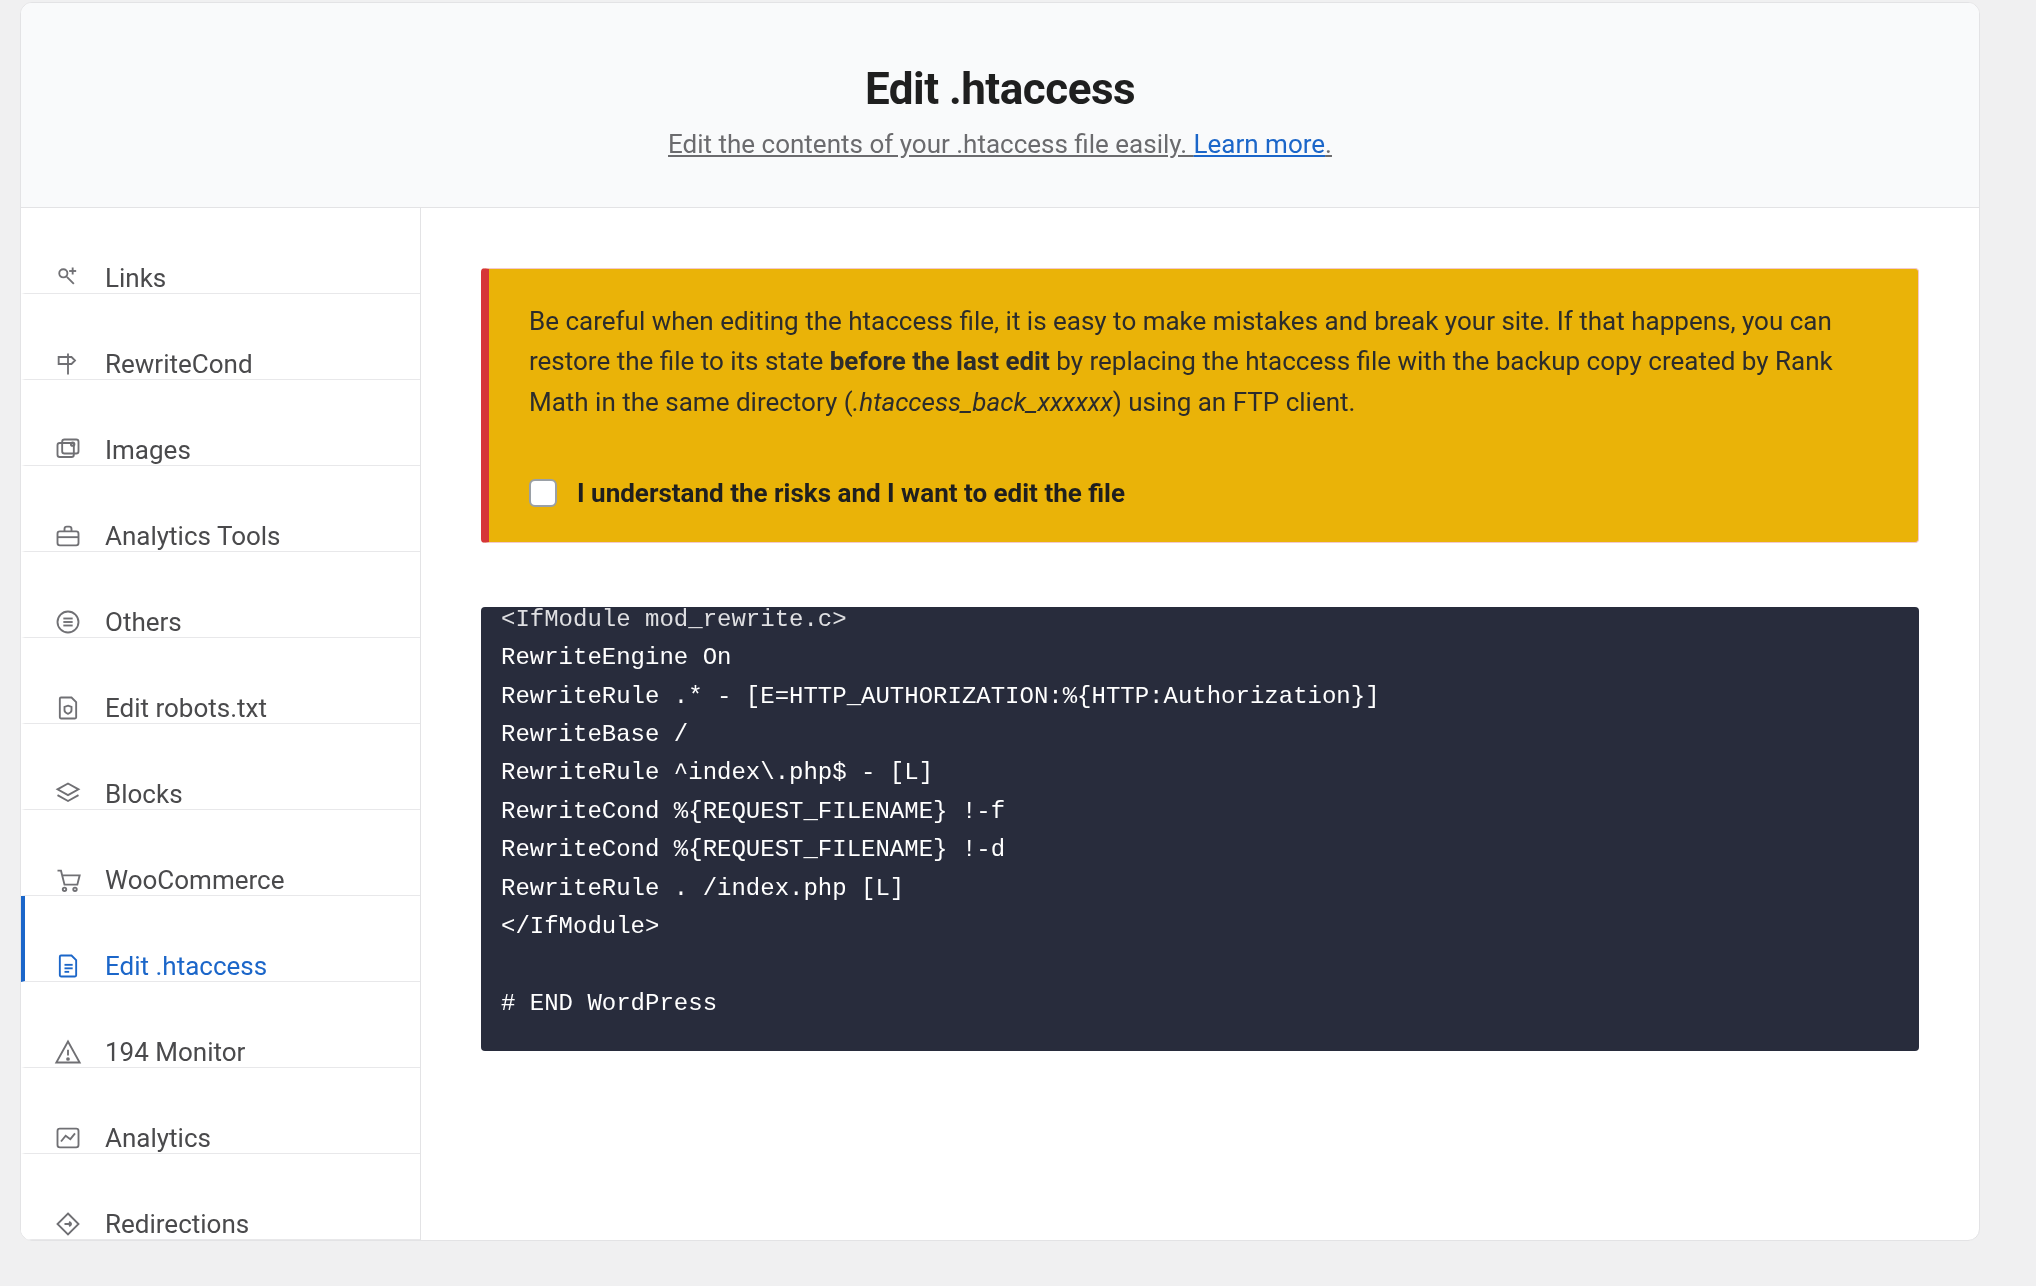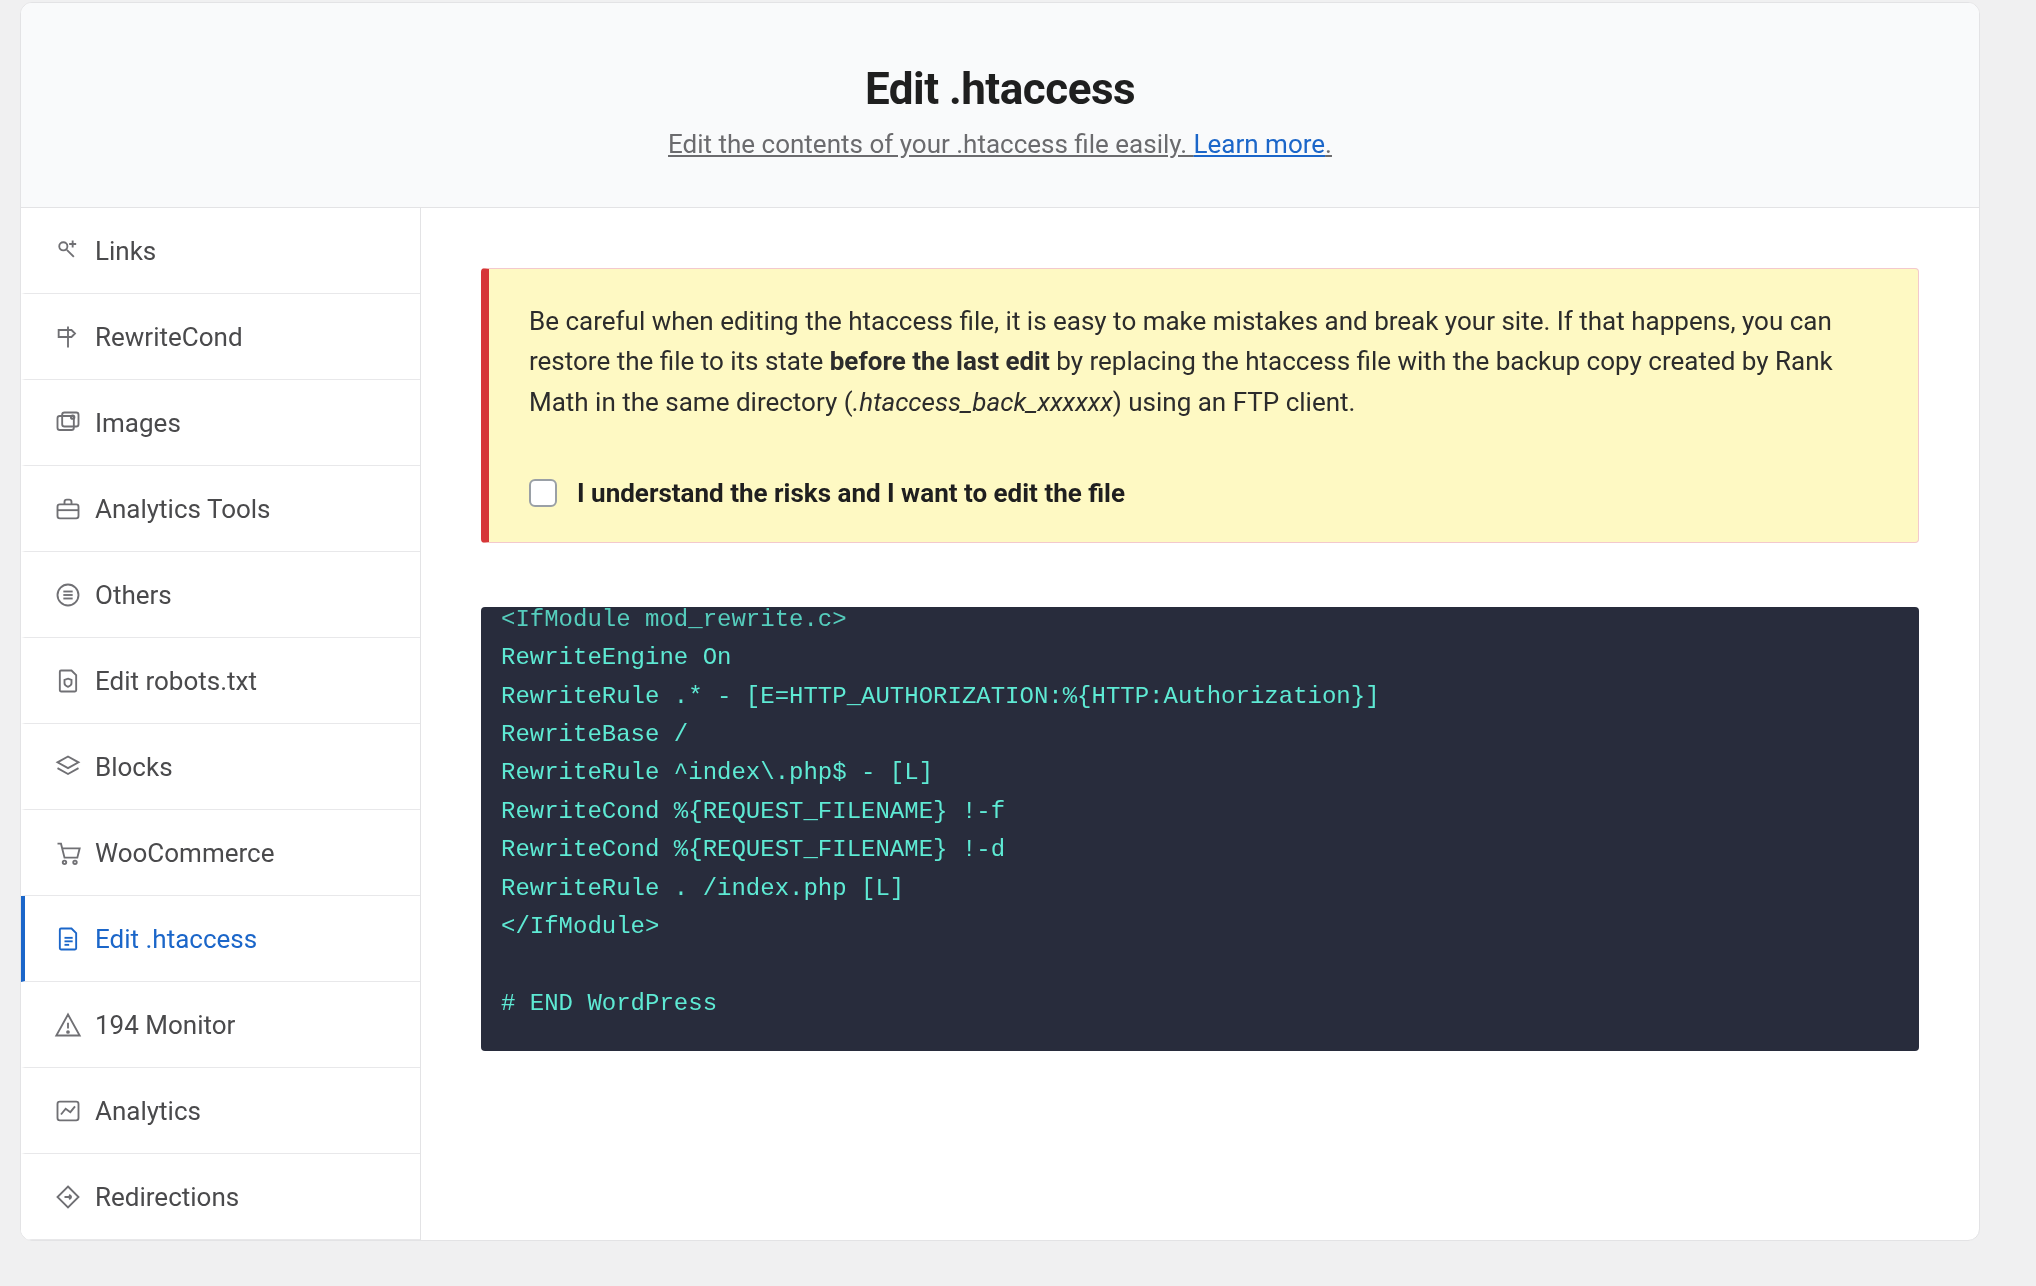--- a/index.html
+++ b/index.html
@@ -46,22 +46,22 @@
   align-items: stretch;
 }
 .sidebar {
   width: 400px;
   flex: 0 0 400px;
   border-right: 1px solid #e3e3e5;
   background: #fff;
 }
 .sidebar-item {
   display: flex;
-  align-items: center;
-  gap: 12px;
+  align-items: flex-end;
+  gap: 22px;
   padding: 0 28px;
   height: 86px;
   border-bottom: 1px solid #e8e8ea;
   border-left: 4px solid transparent;
   font-size: 26px;
   color: #4a4a4c;
   cursor: pointer;
   background: #fff;
 }
 .sidebar-item.active {
@@ -79,21 +79,21 @@
 }
 .sidebar-item.active .icon { color: #1b66c9; }
 .sidebar-item svg { width: 28px; height: 28px; stroke: currentColor; fill: none; stroke-width: 1.6; }
 .content {
   flex: 1;
   padding: 60px 60px 60px 60px;
 }
 .warning {
   border: 1px solid #f3c9cd;
   border-left: 8px solid #d63638;
-  background: #fef9c3;
+  background: #eab308;
   border-radius: 4px;
   padding: 32px 40px 34px;
   margin-bottom: 64px;
 }
 .warning p {
   font-size: 26px;
   line-height: 1.55;
   color: #2c2c2c;
 }
 .warning strong { font-weight: 700; }
@@ -119,21 +119,21 @@
   color: #1f1f1f;
   cursor: pointer;
 }
 .editor {
   background: #282c3c;
   border-radius: 4px;
   padding: 8px 20px 28px;
   font-family: "SFMono-Regular", Consolas, "Liberation Mono", Menlo, monospace;
   font-size: 24px;
   line-height: 1.6;
-  color: #5eead4;
+  color: #ffffff;
   white-space: pre-wrap;
   overflow: hidden;
   height: 444px;
 }
 .editor .cut { opacity: 0.85; display:block; margin-top:-14px; }
 </style>
 </head>
 <body>
 
 <div class="panel">

